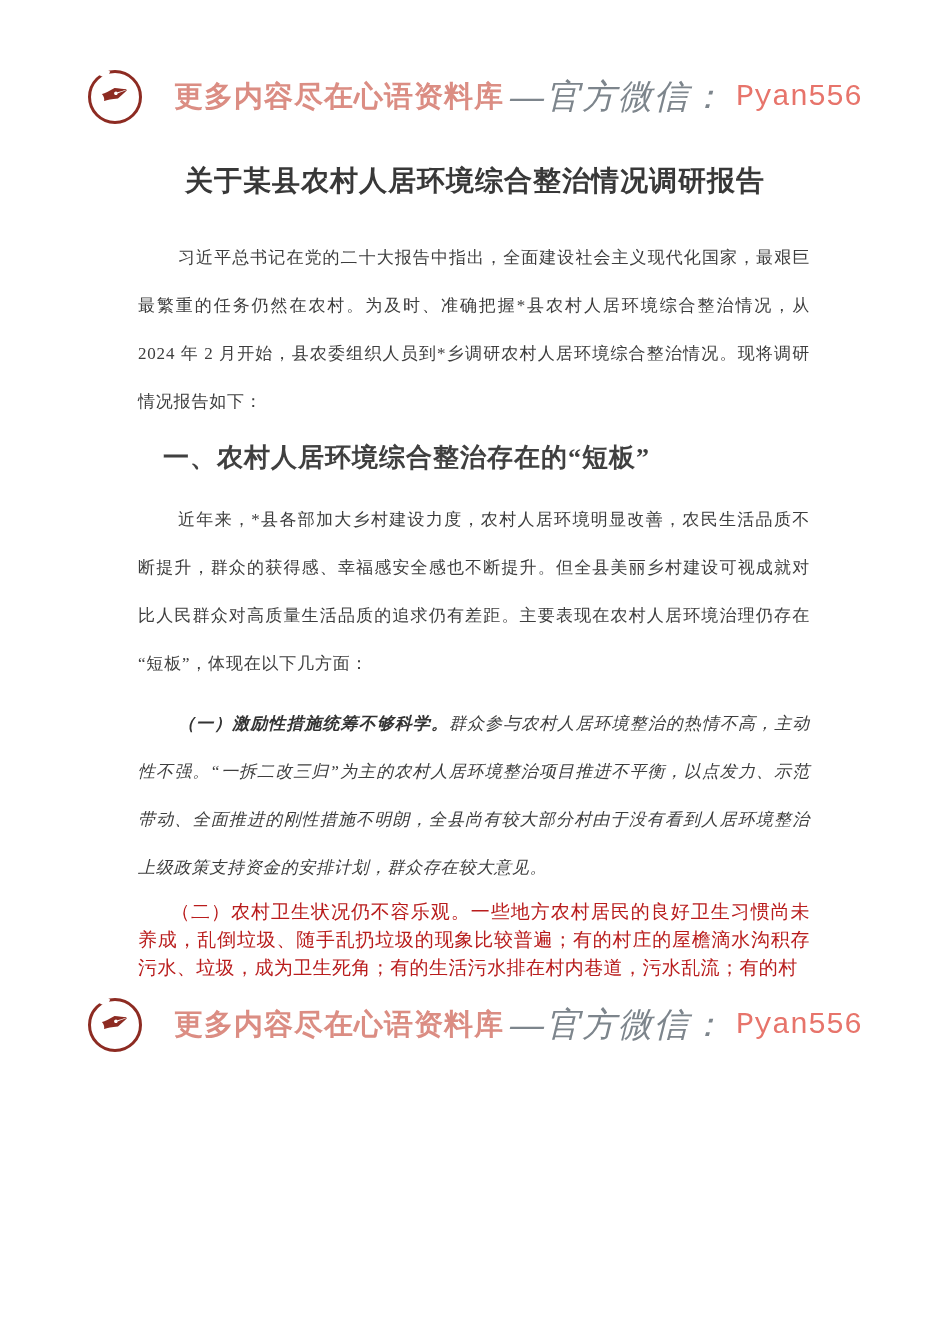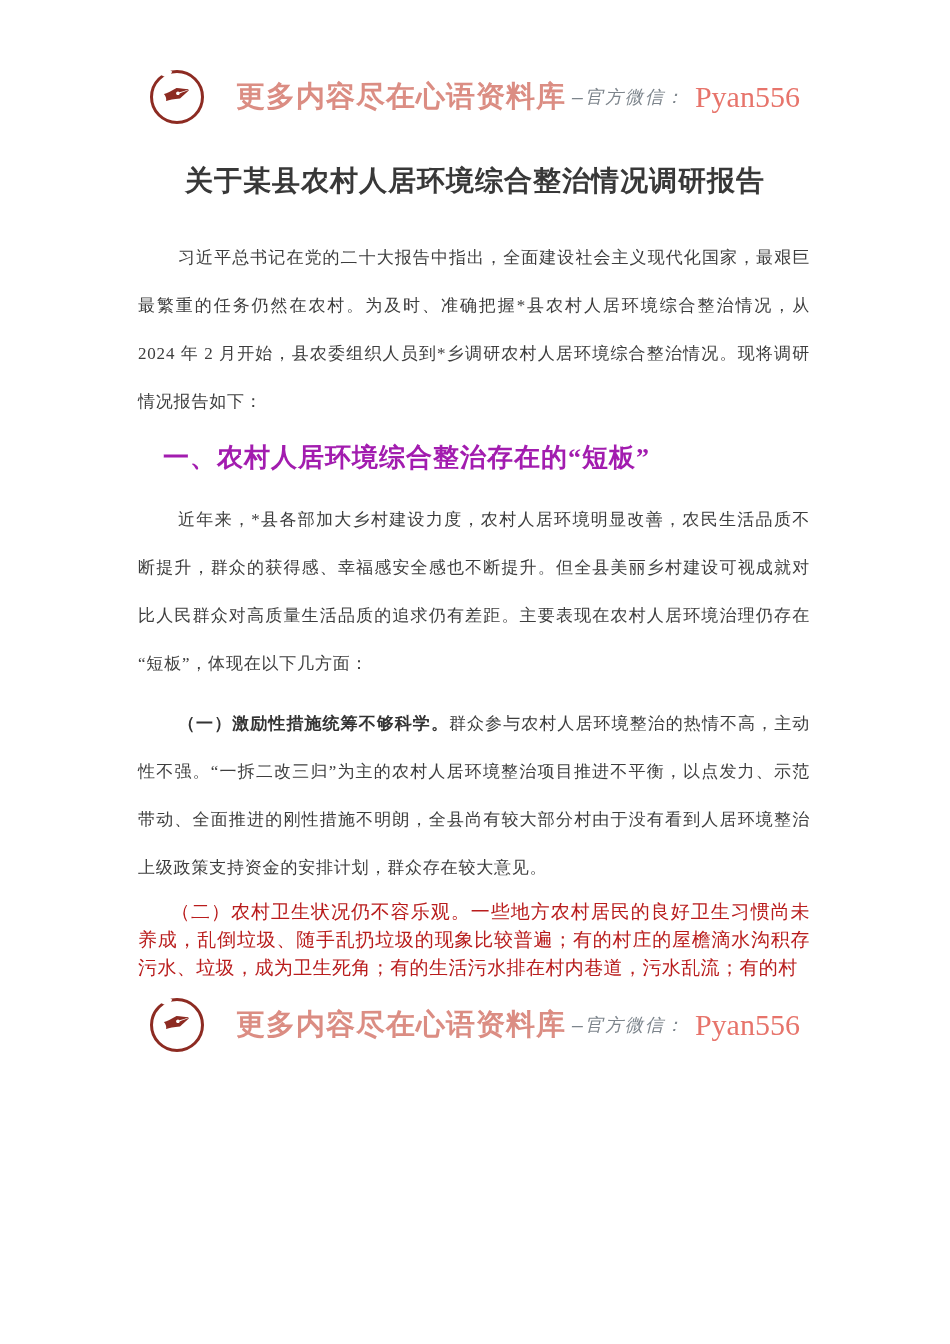--- a/index.html
+++ b/index.html
@@ -56,30 +56,30 @@
   }
   .wm-brand {
     font-size: 29px;
     font-weight: bold;
     letter-spacing: 1px;
     color: #db8d83;
     font-family: "Liberation Serif", "DejaVu Serif", serif;
     margin-left: 22px;
   }
   .wm-label {
-    font-size: 18px;
+    font-size: 34px;
     font-style: italic;
     color: #7d858c;
     letter-spacing: 2px;
-    font-family: Liberation Mono, monospace;
+    font-family: Liberation Sans, sans-serif;
   }
   .wm-id {
     font-size: 30px;
     color: #e7746b;
-    font-family: Liberation Serif, serif;
+    font-family: Liberation Mono, monospace;
     margin-left: 4px;
   }
   
   .doc-title {
     margin-top: 38px;
     text-align: center;
     font-size: 28px;
     font-weight: bold;
     color: #383838;
     letter-spacing: 1px;
@@ -94,26 +94,26 @@
     text-align: justify;
     color: #3d3d3d;
   }
   .indent { text-indent: 40px; }
   .intro-p { margin-top: 34px; }
   .sec-heading {
     margin-top: 12px;
     font-size: 26px;
     line-height: 40px;
     font-weight: bold;
-    color: #a21caf;
+    color: #404040;
     text-indent: 25px;
     letter-spacing: 1px;
   }
   .after-heading { margin-top: 18px; }
-  .item-p { margin-top: 12px; }
+  .item-p { margin-top: 12px; font-style: italic; }
   .item-lead { font-weight: bold; color: #333333; }
   .small-p {
     margin-top: 6px;
     font-size: 19px;
     line-height: 28px;
     letter-spacing: 0.4px;
     text-align: justify;
     text-indent: 33px;
     color: #b91c1c;
   }

